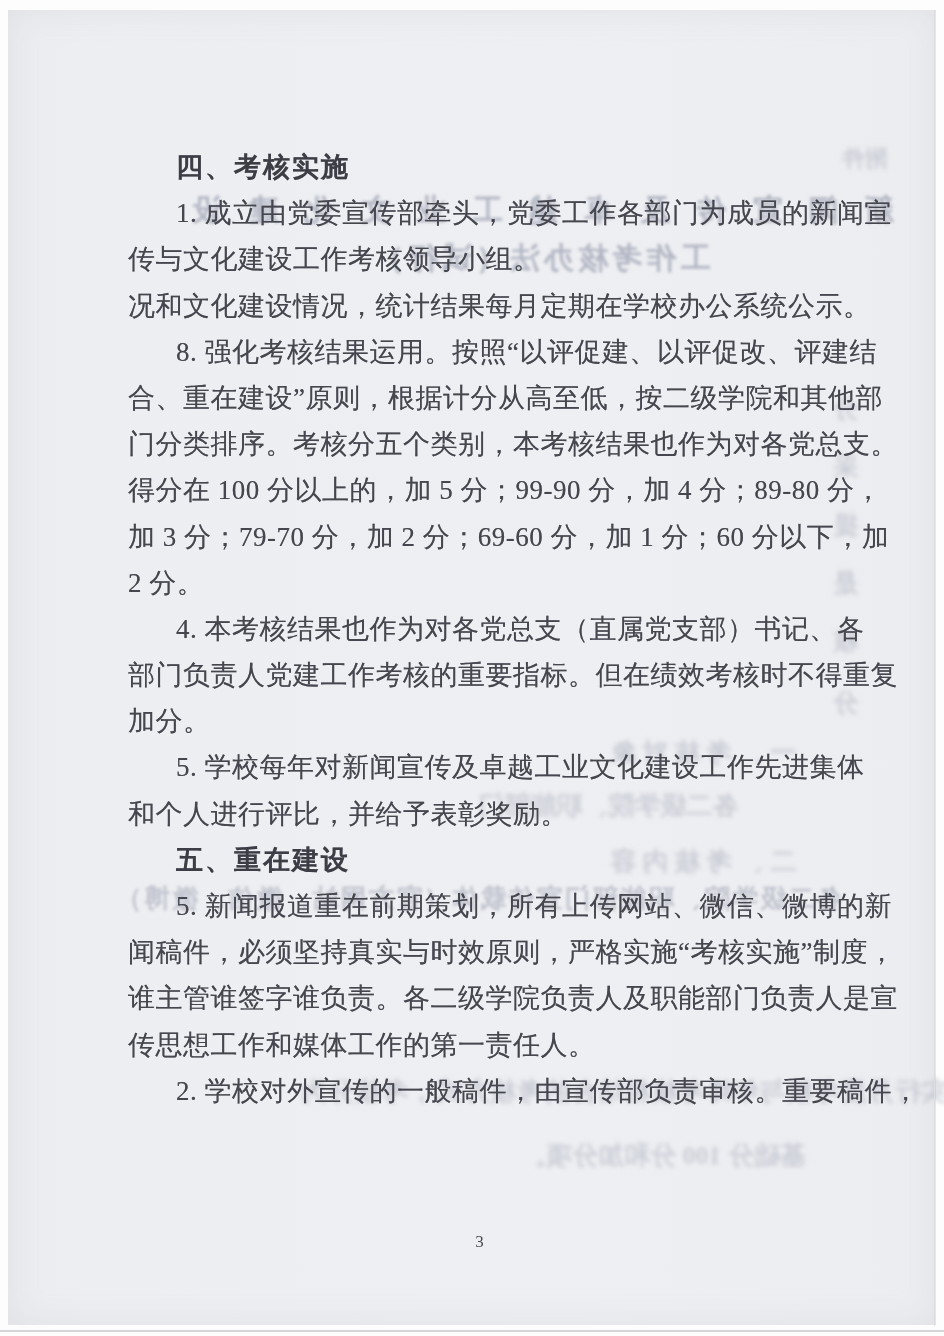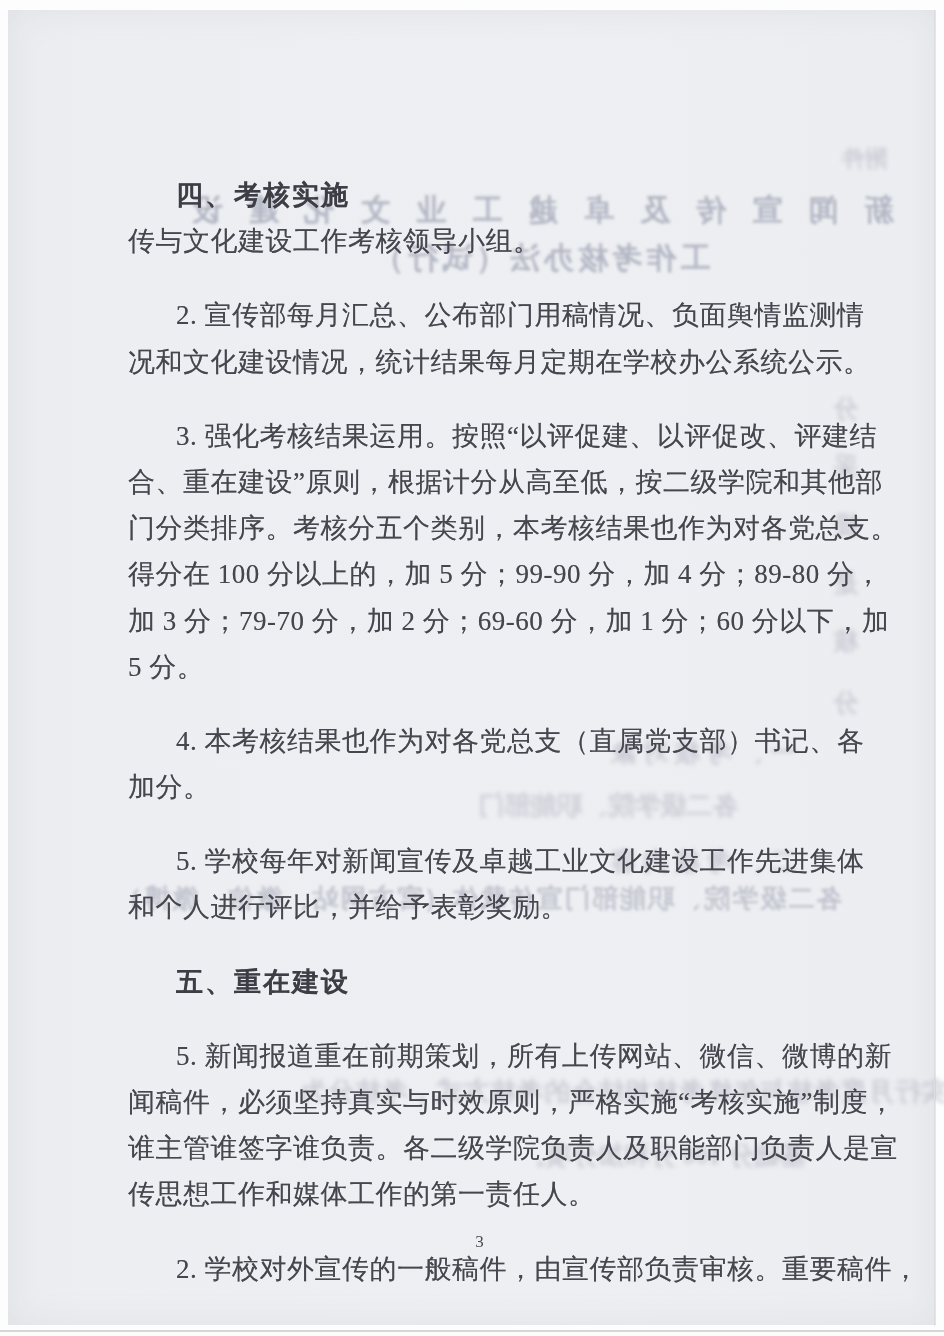--- a/index.html
+++ b/index.html
@@ -24,21 +24,21 @@
   .textblock{
     position:absolute;left:120px;top:134px;width:740px;
     color:#45464e;
     font-size:27px;
   }
   .line{
     height:46.2px;line-height:46.2px;white-space:nowrap;
     letter-spacing:0.5px;
     text-shadow:0 0 0.6px rgba(69,70,78,0.55);
   }
-  .line.indent{padding-left:48px;margin-top:28px;}
+  .line.indent{padding-left:48px;}
   .line.heading{font-weight:700;color:#3c3d45;letter-spacing:2px;}
   .pagenum{
     position:absolute;left:0;top:1222px;width:944px;
     text-align:center;font-size:17px;color:#4c4d53;letter-spacing:1px;
   }
   
   .bleed{
     position:absolute;
     transform:scaleX(-1);
     filter:blur(1.6px);
@@ -69,30 +69,31 @@
     <span class="bleed light frag" style="top:382px;font-size:25px;">分</span>
     <span class="bleed light frag" style="top:440px;font-size:25px;">采</span>
     <span class="bleed light frag" style="top:498px;font-size:25px;">提</span>
     <span class="bleed light frag" style="top:556px;font-size:25px;">是</span>
     <span class="bleed light frag" style="top:614px;font-size:25px;">核</span>
     <span class="bleed light frag" style="top:676px;font-size:25px;">分</span>
   </div>
 
   <div class="textblock">
     <div class="line heading indent">四、考核实施</div>
+    <div class="line indent">1. 成立由党委宣传部牵头，党委工作各部门为成员的新闻宣</div>
     <div class="line">传与文化建设工作考核领导小组。</div>
-    <div class="line indent">2. 宣传部每月汇总、公布部门用稿情况、负面舆情监测情</div>
     <div class="line">况和文化建设情况，统计结果每月定期在学校办公系统公示。</div>
-    <div class="line indent">3. 强化考核结果运用。按照“以评促建、以评促改、评建结</div>
+    <div class="line indent">8. 强化考核结果运用。按照“以评促建、以评促改、评建结</div>
     <div class="line">合、重在建设”原则，根据计分从高至低，按二级学院和其他部</div>
     <div class="line">门分类排序。考核分五个类别，本考核结果也作为对各党总支。</div>
     <div class="line">得分在 100 分以上的，加 5 分；99-90 分，加 4 分；89-80 分，</div>
     <div class="line">加 3 分；79-70 分，加 2 分；69-60 分，加 1 分；60 分以下，加</div>
-    <div class="line">5 分。</div>
+    <div class="line">2 分。</div>
     <div class="line indent">4. 本考核结果也作为对各党总支（直属党支部）书记、各</div>
+    <div class="line">部门负责人党建工作考核的重要指标。但在绩效考核时不得重复</div>
     <div class="line">加分。</div>
     <div class="line indent">5. 学校每年对新闻宣传及卓越工业文化建设工作先进集体</div>
     <div class="line">和个人进行评比，并给予表彰奖励。</div>
     <div class="line heading indent">五、重在建设</div>
     <div class="line indent">5. 新闻报道重在前期策划，所有上传网站、微信、微博的新</div>
     <div class="line">闻稿件，必须坚持真实与时效原则，严格实施“考核实施”制度，</div>
     <div class="line">谁主管谁签字谁负责。各二级学院负责人及职能部门负责人是宣</div>
     <div class="line">传思想工作和媒体工作的第一责任人。</div>
     <div class="line indent">2. 学校对外宣传的一般稿件，由宣传部负责审核。重要稿件，</div>
   </div>

